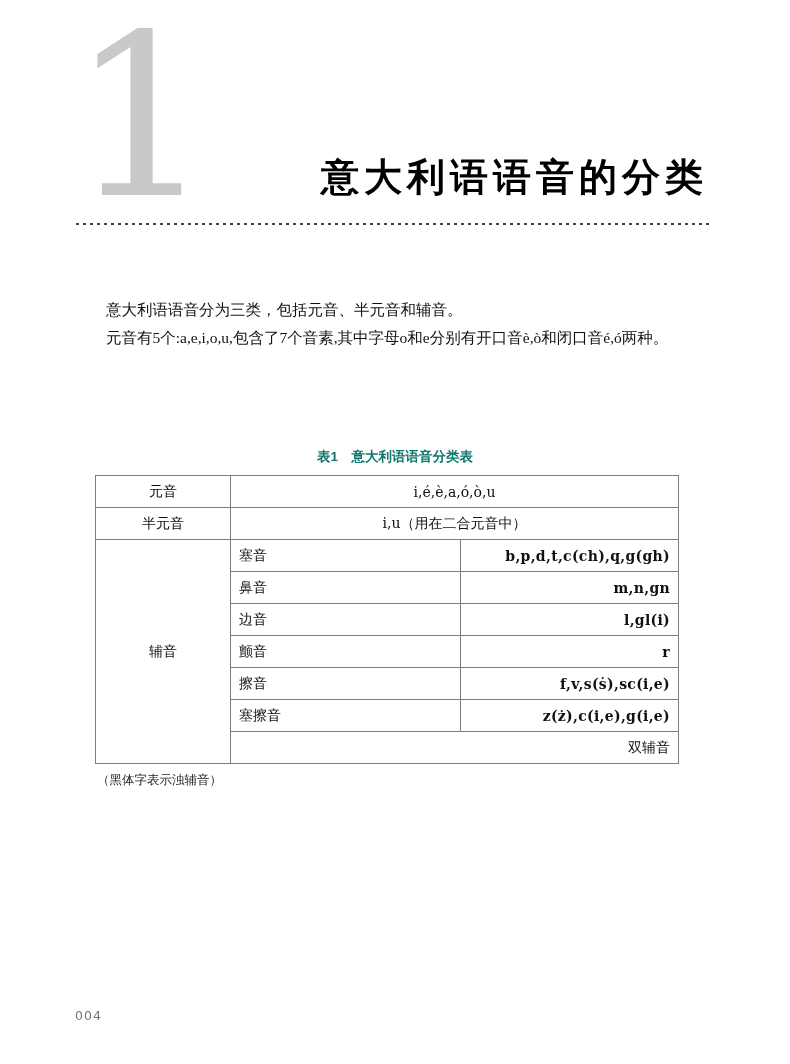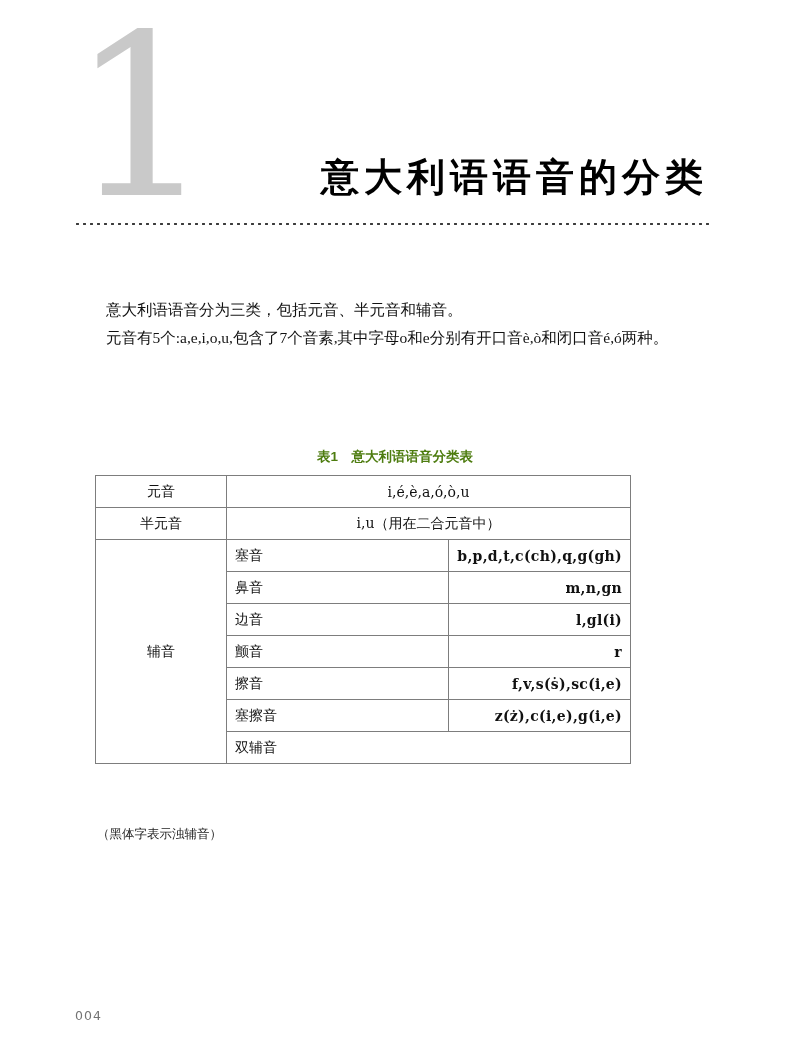--- a/index.html
+++ b/index.html
@@ -58,52 +58,52 @@
   .body-text p { text-indent: 2em; }
   .table-caption {
     position: absolute;
     top: 448px;
     left: 0;
     width: 100%;
     text-align: center;
     font-family: "Liberation Sans", "DejaVu Sans", sans-serif;
     font-weight: 700;
     font-size: 13.5px;
-    color: #4d7c0f;
+    color: #0f766e;
   }
   table.cls-table {
     position: absolute;
     left: 95px;
     top: 475px;
-    width: 536px;
+    width: 584px;
     border-collapse: collapse;
     font-size: 14px;
     color: #111111;
   }
   table.cls-table td {
     border: 1px solid #7d7d7d;
     height: 32px;
     padding: 0 8px;
     vertical-align: middle;
   }
   td.cat { width: 135px; text-align: center; }
   td.sub { width: 230px; text-align: left; }
   td.val {
     text-align: right;
     padding-left: 20px;
     font-weight: 700;
     font-family: "DejaVu Serif", serif;
     letter-spacing: 0.3px;
   }
   td.val-center { text-align: center; font-family: "DejaVu Serif", serif; }
-  td.sub-left { text-align: left; padding-left: 20px; margin-left: 32px; }
+  td.sub-left { text-align: right; padding-left: 20px; margin-left: 32px; }
   .footnote {
     position: absolute;
     left: 97px;
-    top: 826px;
+    top: 772px;
     font-size: 12.5px;
     color: #222222;
   }
   .page-number {
     position: absolute;
     left: 75px;
     top: 1008px;
     font-size: 12.5px;
     color: #737373;
     font-family: "DejaVu Sans", sans-serif;

